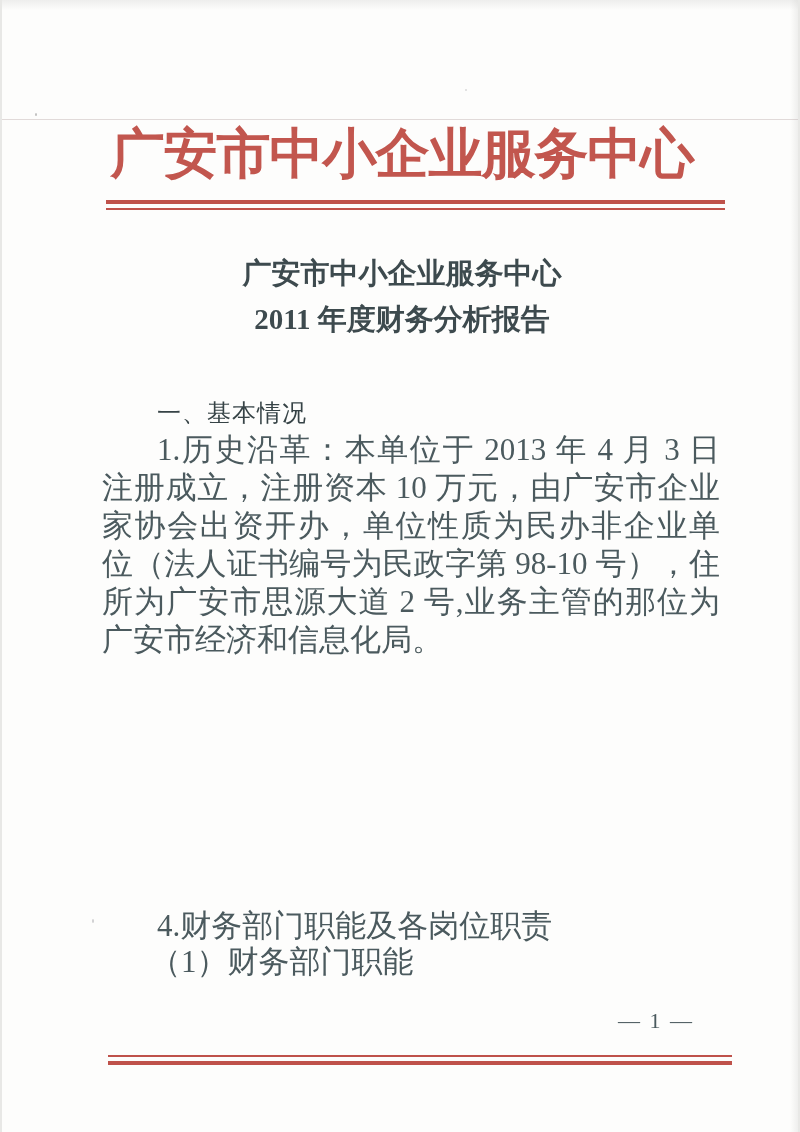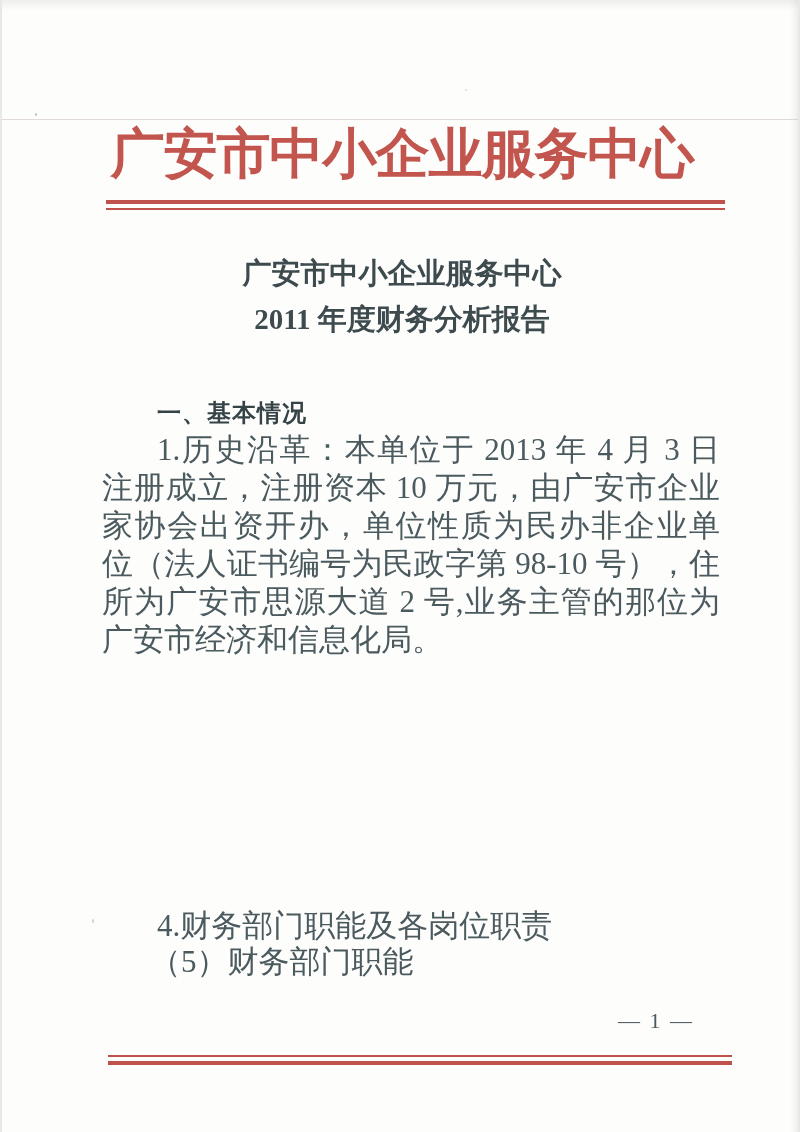--- a/index.html
+++ b/index.html
@@ -90,21 +90,21 @@
     text-align: justify;
     text-indent: 55px;
   }
   .section-heading {
     position: absolute;
     left: 155px;
     top: 394px;
     margin: 0;
     font-family: "Liberation Sans", sans-serif;
     font-size: 24px;
-    font-weight: 700;
+    font-weight: 400;
     line-height: 38px;
     color: #364346;
     letter-spacing: 1px;
   }
   .p-history { top: 431px; }
   .p-business { top: 593px; }
   .p-org { top: 709px; }
   .p-finance-head { top: 907px; }
   .p-finance-sub { top: 943px; text-indent: 48px; }
 
@@ -139,19 +139,19 @@
   </div>
 
   <h2 class="section-heading">一、基本情况</h2>
 
   <p class="body-text p-history">1.历史沿革：本单位于 2013 年 4 月 3 日注册成立，注册资本 10 万元，由广安市企业家协会出资开办，单位性质为民办非企业单位（法人证书编号为民政字第 98-10 号），住所为广安市思源大道 2 号,业务主管的那位为广安市经济和信息化局。</p>
 
 
 
   <p class="body-text p-finance-head">4.财务部门职能及各岗位职责</p>
 
-  <p class="body-text p-finance-sub">（5）财务部门职能</p>
+  <p class="body-text p-finance-sub">（1）财务部门职能</p>
 
   <div class="page-number">— 1 —</div>
   <div class="rule-red rule-bot-thin"></div>
   <div class="rule-red rule-bot-thick"></div>
 
 </div>
 
 </body></html>

